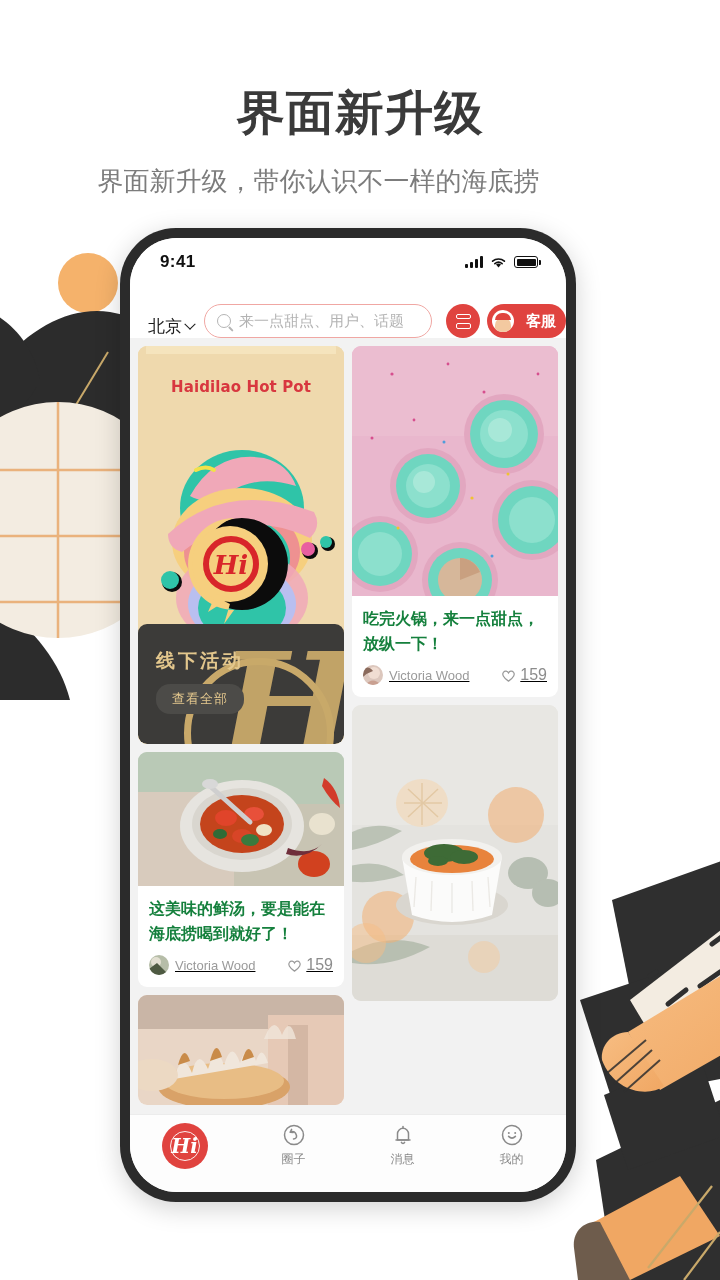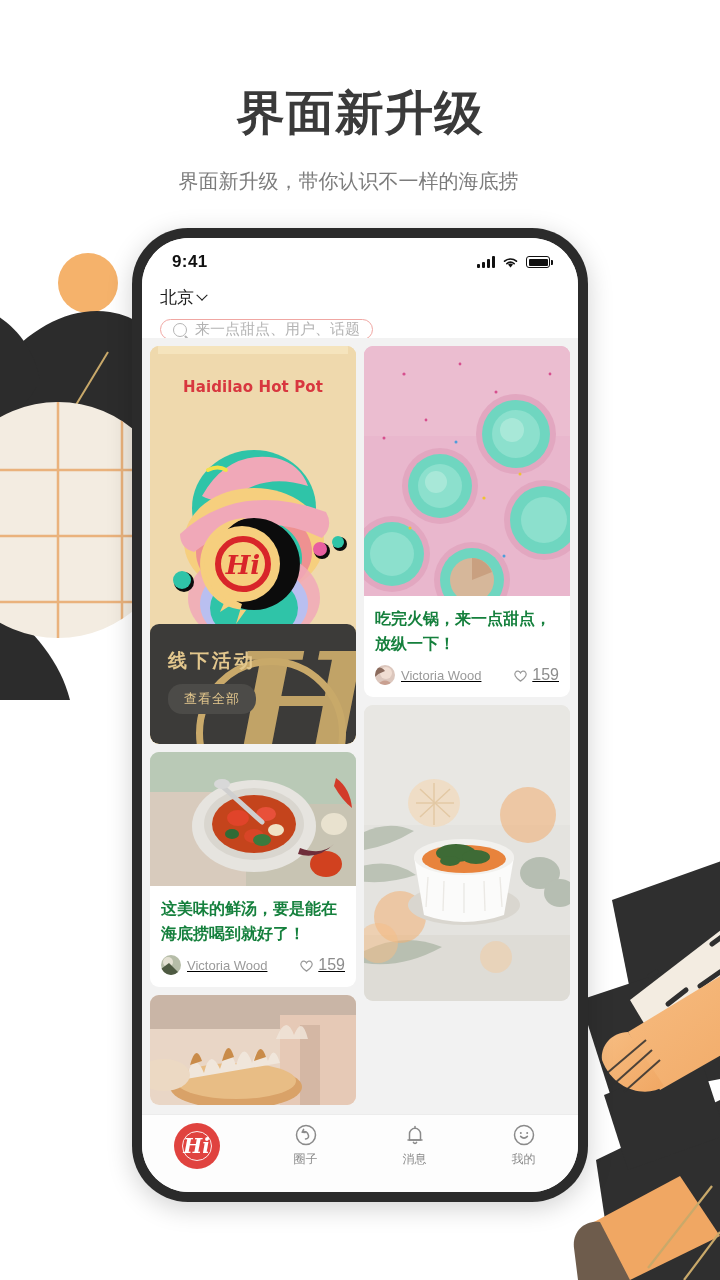--- a/index.html
+++ b/index.html
@@ -22,30 +22,29 @@
     font-size: 47px; line-height: 58px;
     font-weight: 900;
     letter-spacing: 1px;
     color: #3a3a3a;
     font-family: "DejaVu Sans", sans-serif;
     transform: scaleX(1.03);
   }
   .subhead {
     position: absolute; top: 162px; left: 0; width: 637px;
     text-align: center;
-    font-size: 20px; line-height: 38px;
+    font-size: 26px; line-height: 38px;
     color: #7c7c7c;
     font-family: "DejaVu Sans", sans-serif;
-    margin-left: 30px;
   }
 
   
   .phone {
     position: absolute;
-    left: 132px; top: 228px;
+    left: 120px; top: 228px;
     width: 456px; height: 974px;
     background: #2b2b2b;
     border-radius: 56px;
     padding: 10px;
     box-shadow: 0 6px 26px rgba(0,0,0,0.18);
   }
   .screen {
     position: relative;
     width: 436px; height: 954px;
     background: #f4f4f4;
@@ -67,24 +66,23 @@
   .sig i:nth-child(1){height:4px;} .sig i:nth-child(2){height:6px;}
   .sig i:nth-child(3){height:9px;} .sig i:nth-child(4){height:12px;}
   .batt { width: 24px; height: 12px; border: 1.6px solid #111; border-radius: 3px; position: relative; }
   .batt::after { content:""; position:absolute; right:-4px; top:3px; width:2px; height:5px; background:#111; border-radius:0 1px 1px 0; }
   .batt i { position: absolute; inset: 1.5px; background: #111; border-radius: 1px; }
 
   
   .searchrow {
     background: #ffffff;
     height: 52px;
-    display: flex; align-items: flex-start;
+    display: flex; align-items: flex-end;
     padding: 0 0 0 18px;
     gap: 10px;
-    flex-direction: column;
   }
   .city { display: flex; align-items: center; gap: 4px; font-size: 17px; color: #1c1c1c; white-space: nowrap; }
   .city .chev { width: 8px; height: 8px; border-right: 1.8px solid #1c1c1c; border-bottom: 1.8px solid #1c1c1c; transform: rotate(45deg) translate(-2px,-2px); }
   .searchbox {
     flex: 1;
     height: 34px;
     border: 1.3px solid #f0a7a3;
     border-radius: 17px;
     display: flex; align-items: center;
     gap: 8px; padding: 0 12px;

